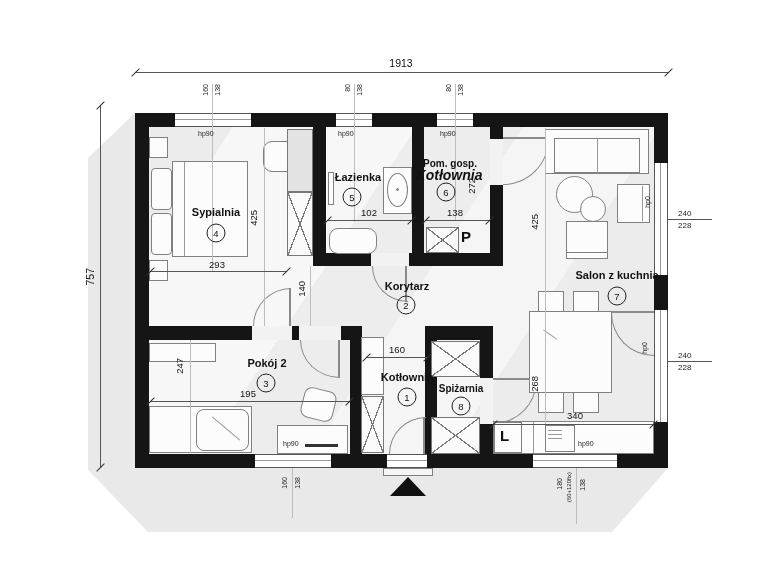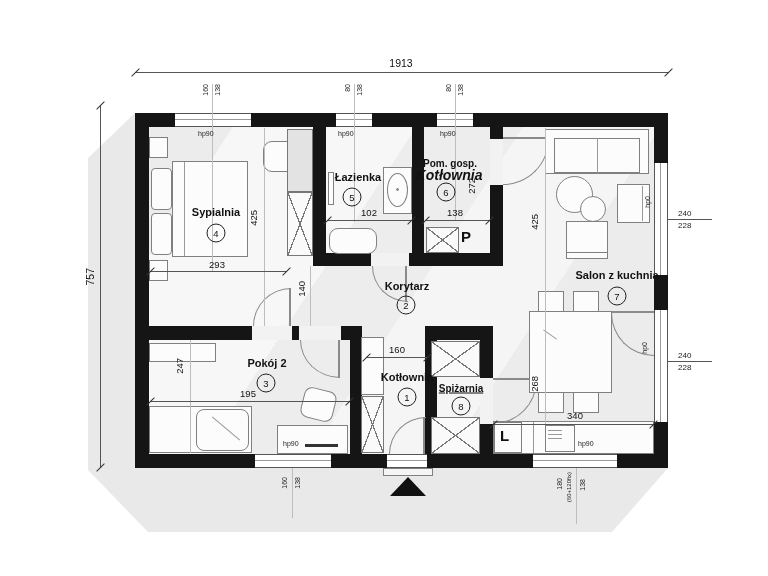--- a/index.html
+++ b/index.html
@@ -280,18 +280,18 @@
   <div class="rname" style="left:449px;top:175px;font-size:14px;font-style:italic;">Kotłownia</div>
   <div class="rnum" style="left:446px;top:192px;">
       <span>6</span>
     </div>
 
   <div class="rname" style="left:617px;top:275px;">Salon z kuchnią</div>
   <div class="rnum" style="left:617px;top:296px;">
       <span>7</span>
     </div>
 
-  <div class="rname" style="left:461px;top:388px;font-size:10px;text-decoration:underline;">Spiżarnia</div>
+  <div class="rname" style="left:461px;top:388px;font-size:10px;">Spiżarnia</div>
   <div class="rnum" style="left:461px;top:406px;">
       <span>8</span>
     </div>
 
 </div>
 
 </body></html>

